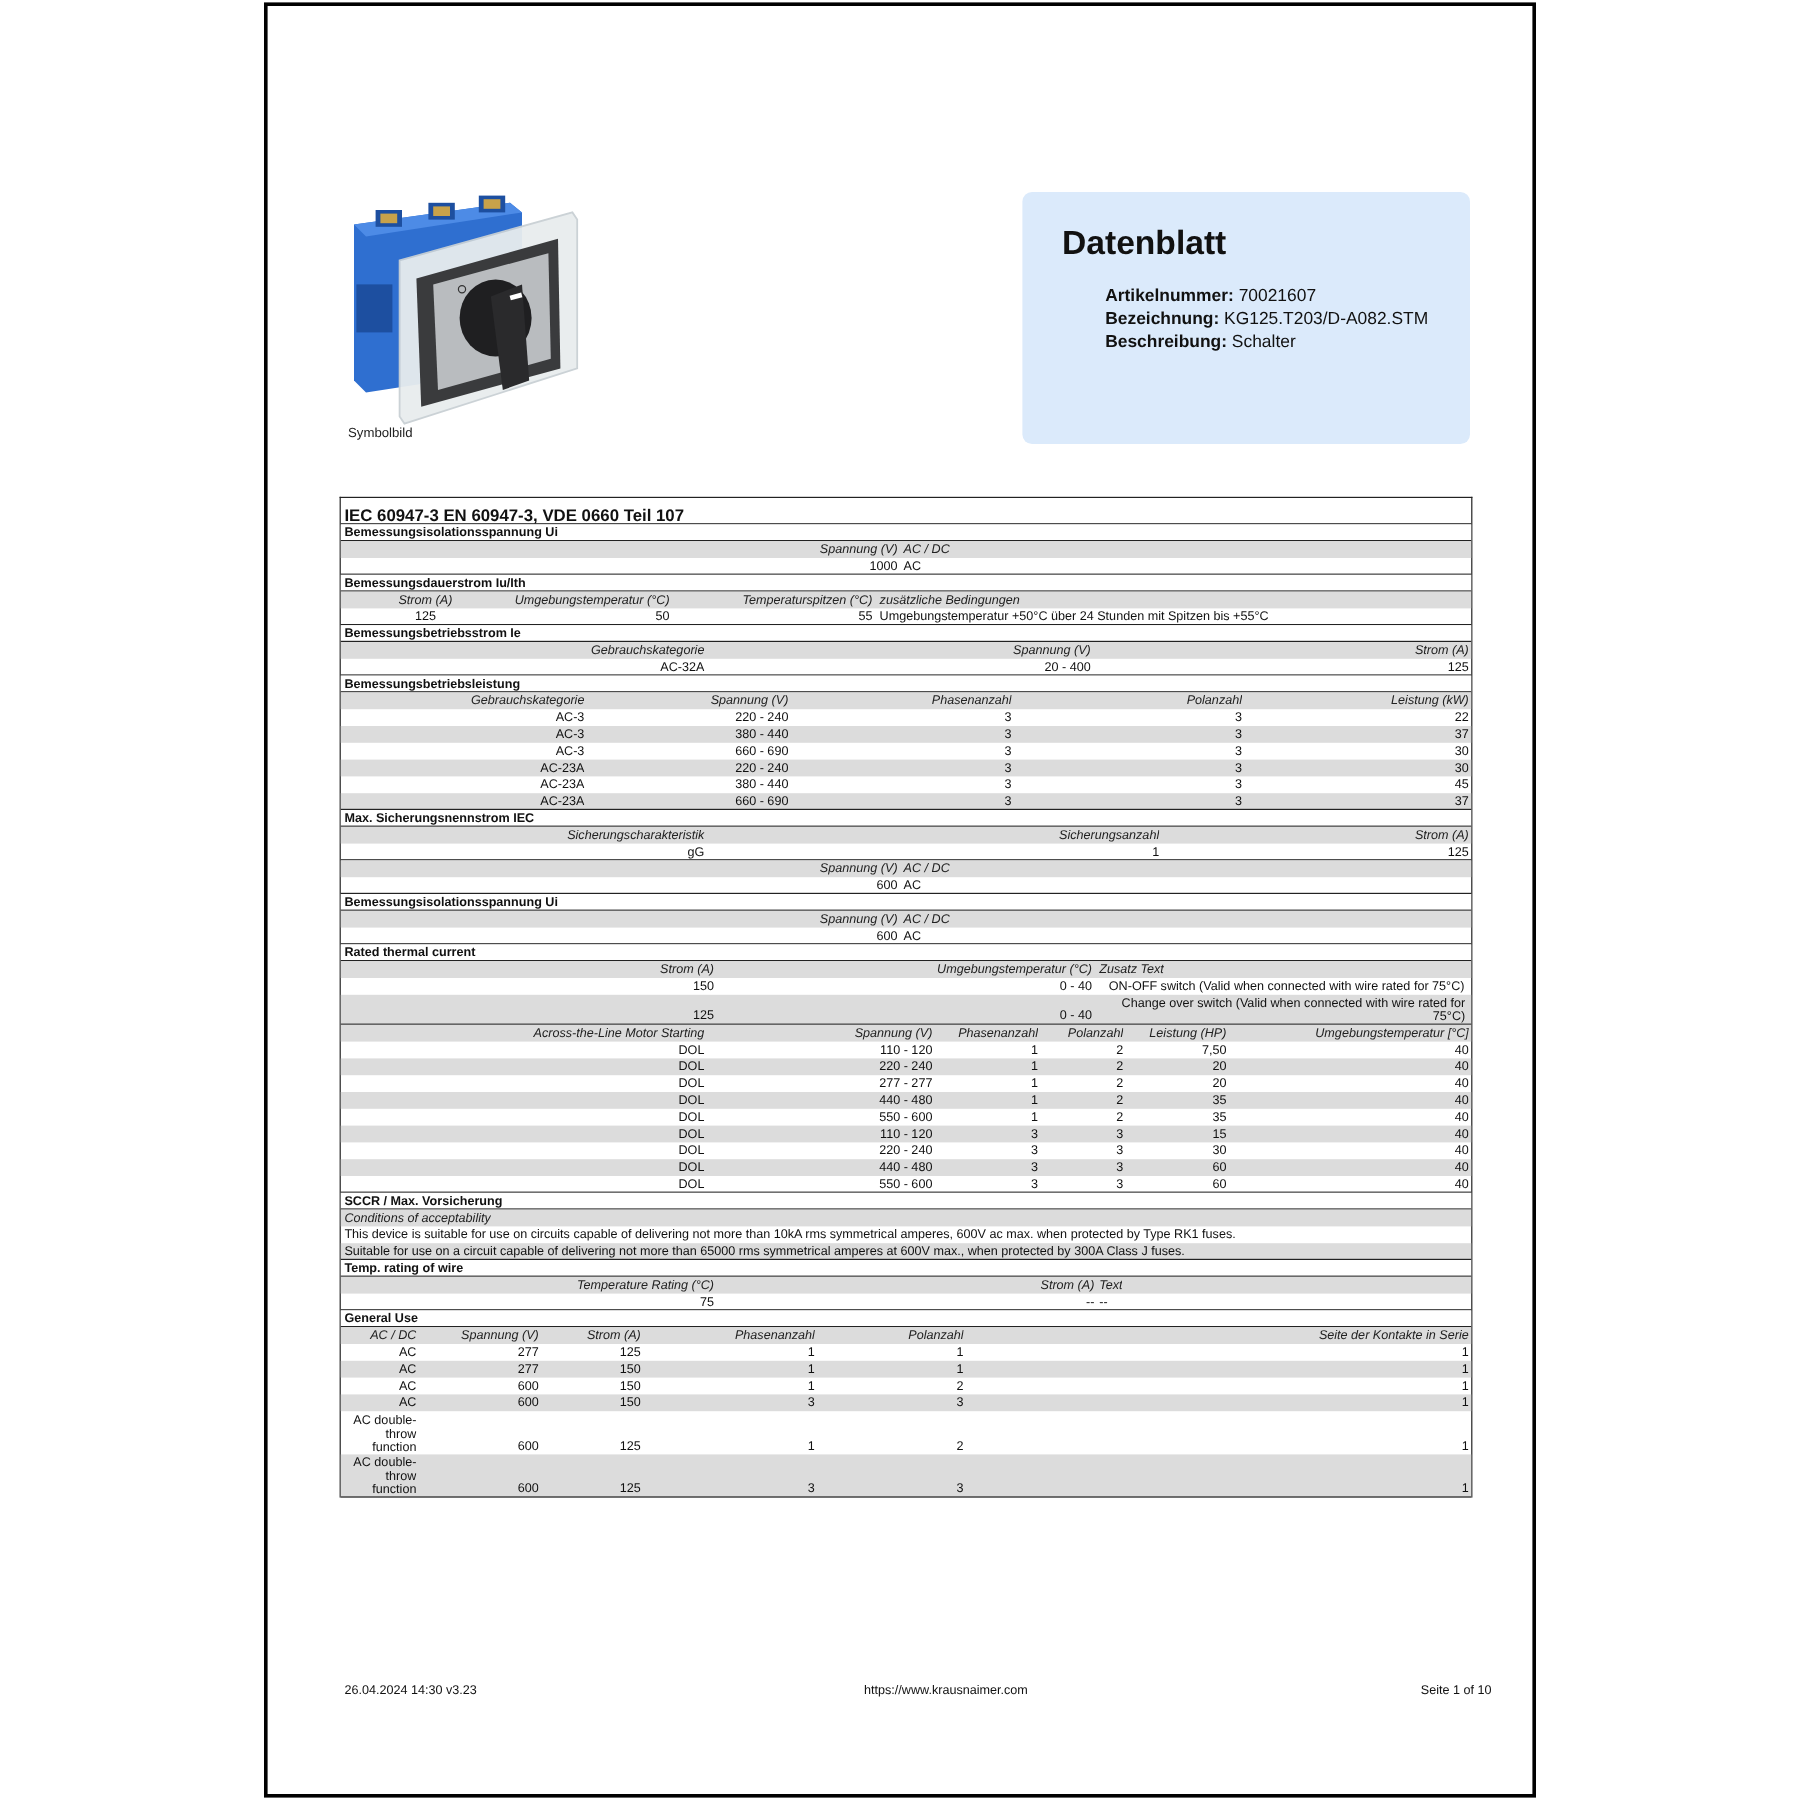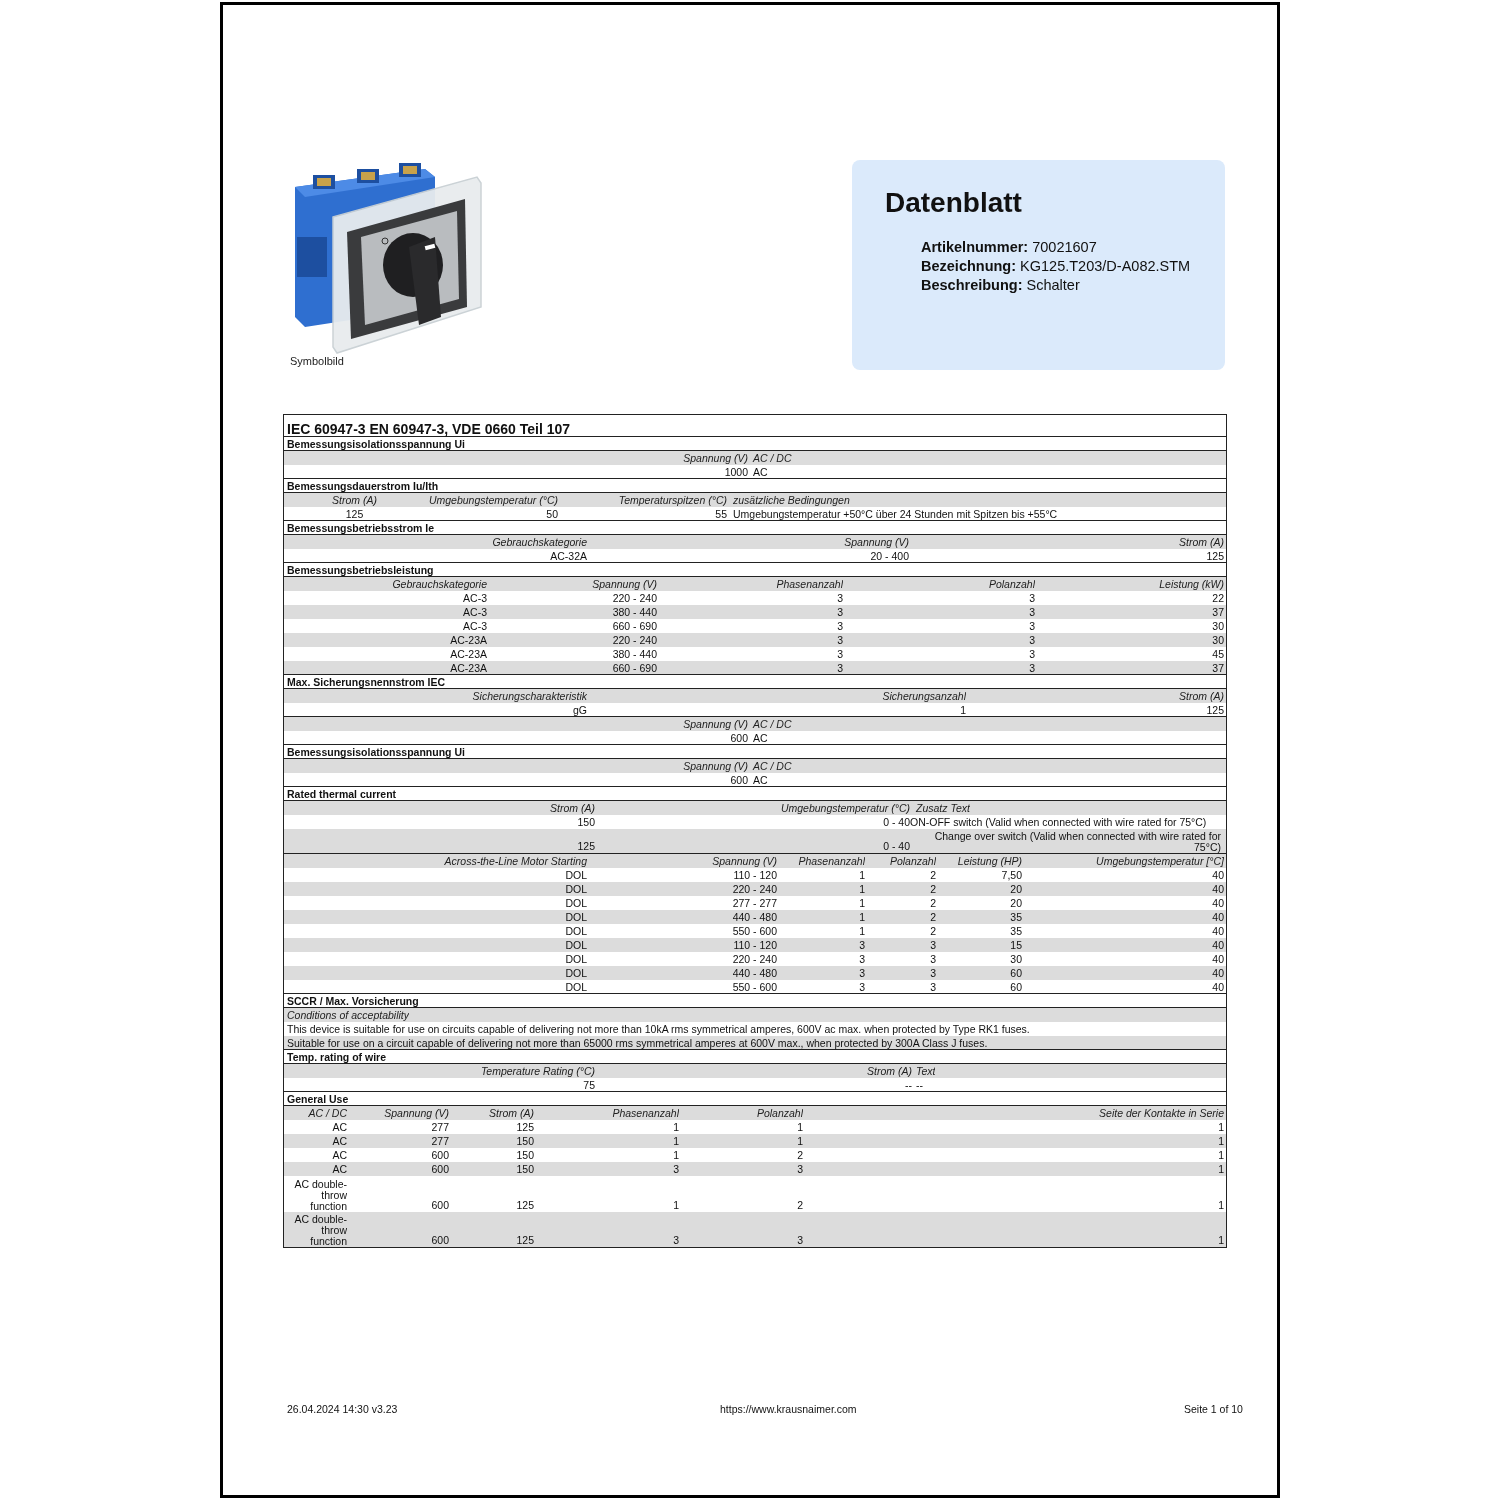--- a/index.html
+++ b/index.html
@@ -201,21 +201,21 @@
 
     <div class="row sec">Rated thermal current</div>
     <div class="row g head">
       <span class="c r" style="width:308px">Strom (A)</span>
       <span class="c r" style="width:315px">Umgebungstemperatur (°C)</span>
       <span class="c l" style="padding-left:6px">Zusatz Text</span>
     </div>
     <div class="row">
       <span class="c r" style="width:308px">150</span>
       <span class="c r" style="width:315px">0 - 40</span>
-      <span class="c l" style="padding-left:0">ON-OFF switch (Valid when connected with wire rated for 75°C)</span>
+      <span class="c l" style="padding-left:14px">ON-OFF switch (Valid when connected with wire rated for 75°C)</span>
     </div>
     <div class="row g tall2 blk">
       <span class="c r" style="width:308px">125</span>
       <span class="c r" style="width:315px">0 - 40</span>
       <span class="c l wrap" style="padding-left:6px;width:305px">Change over switch (Valid when connected with wire rated for 75°C)</span>
     </div>
 
     <div class="row g head">
       <span class="c l" style="width:300px">Across-the-Line Motor Starting</span>
       <span class="c r" style="width:190px">Spannung (V)</span>

